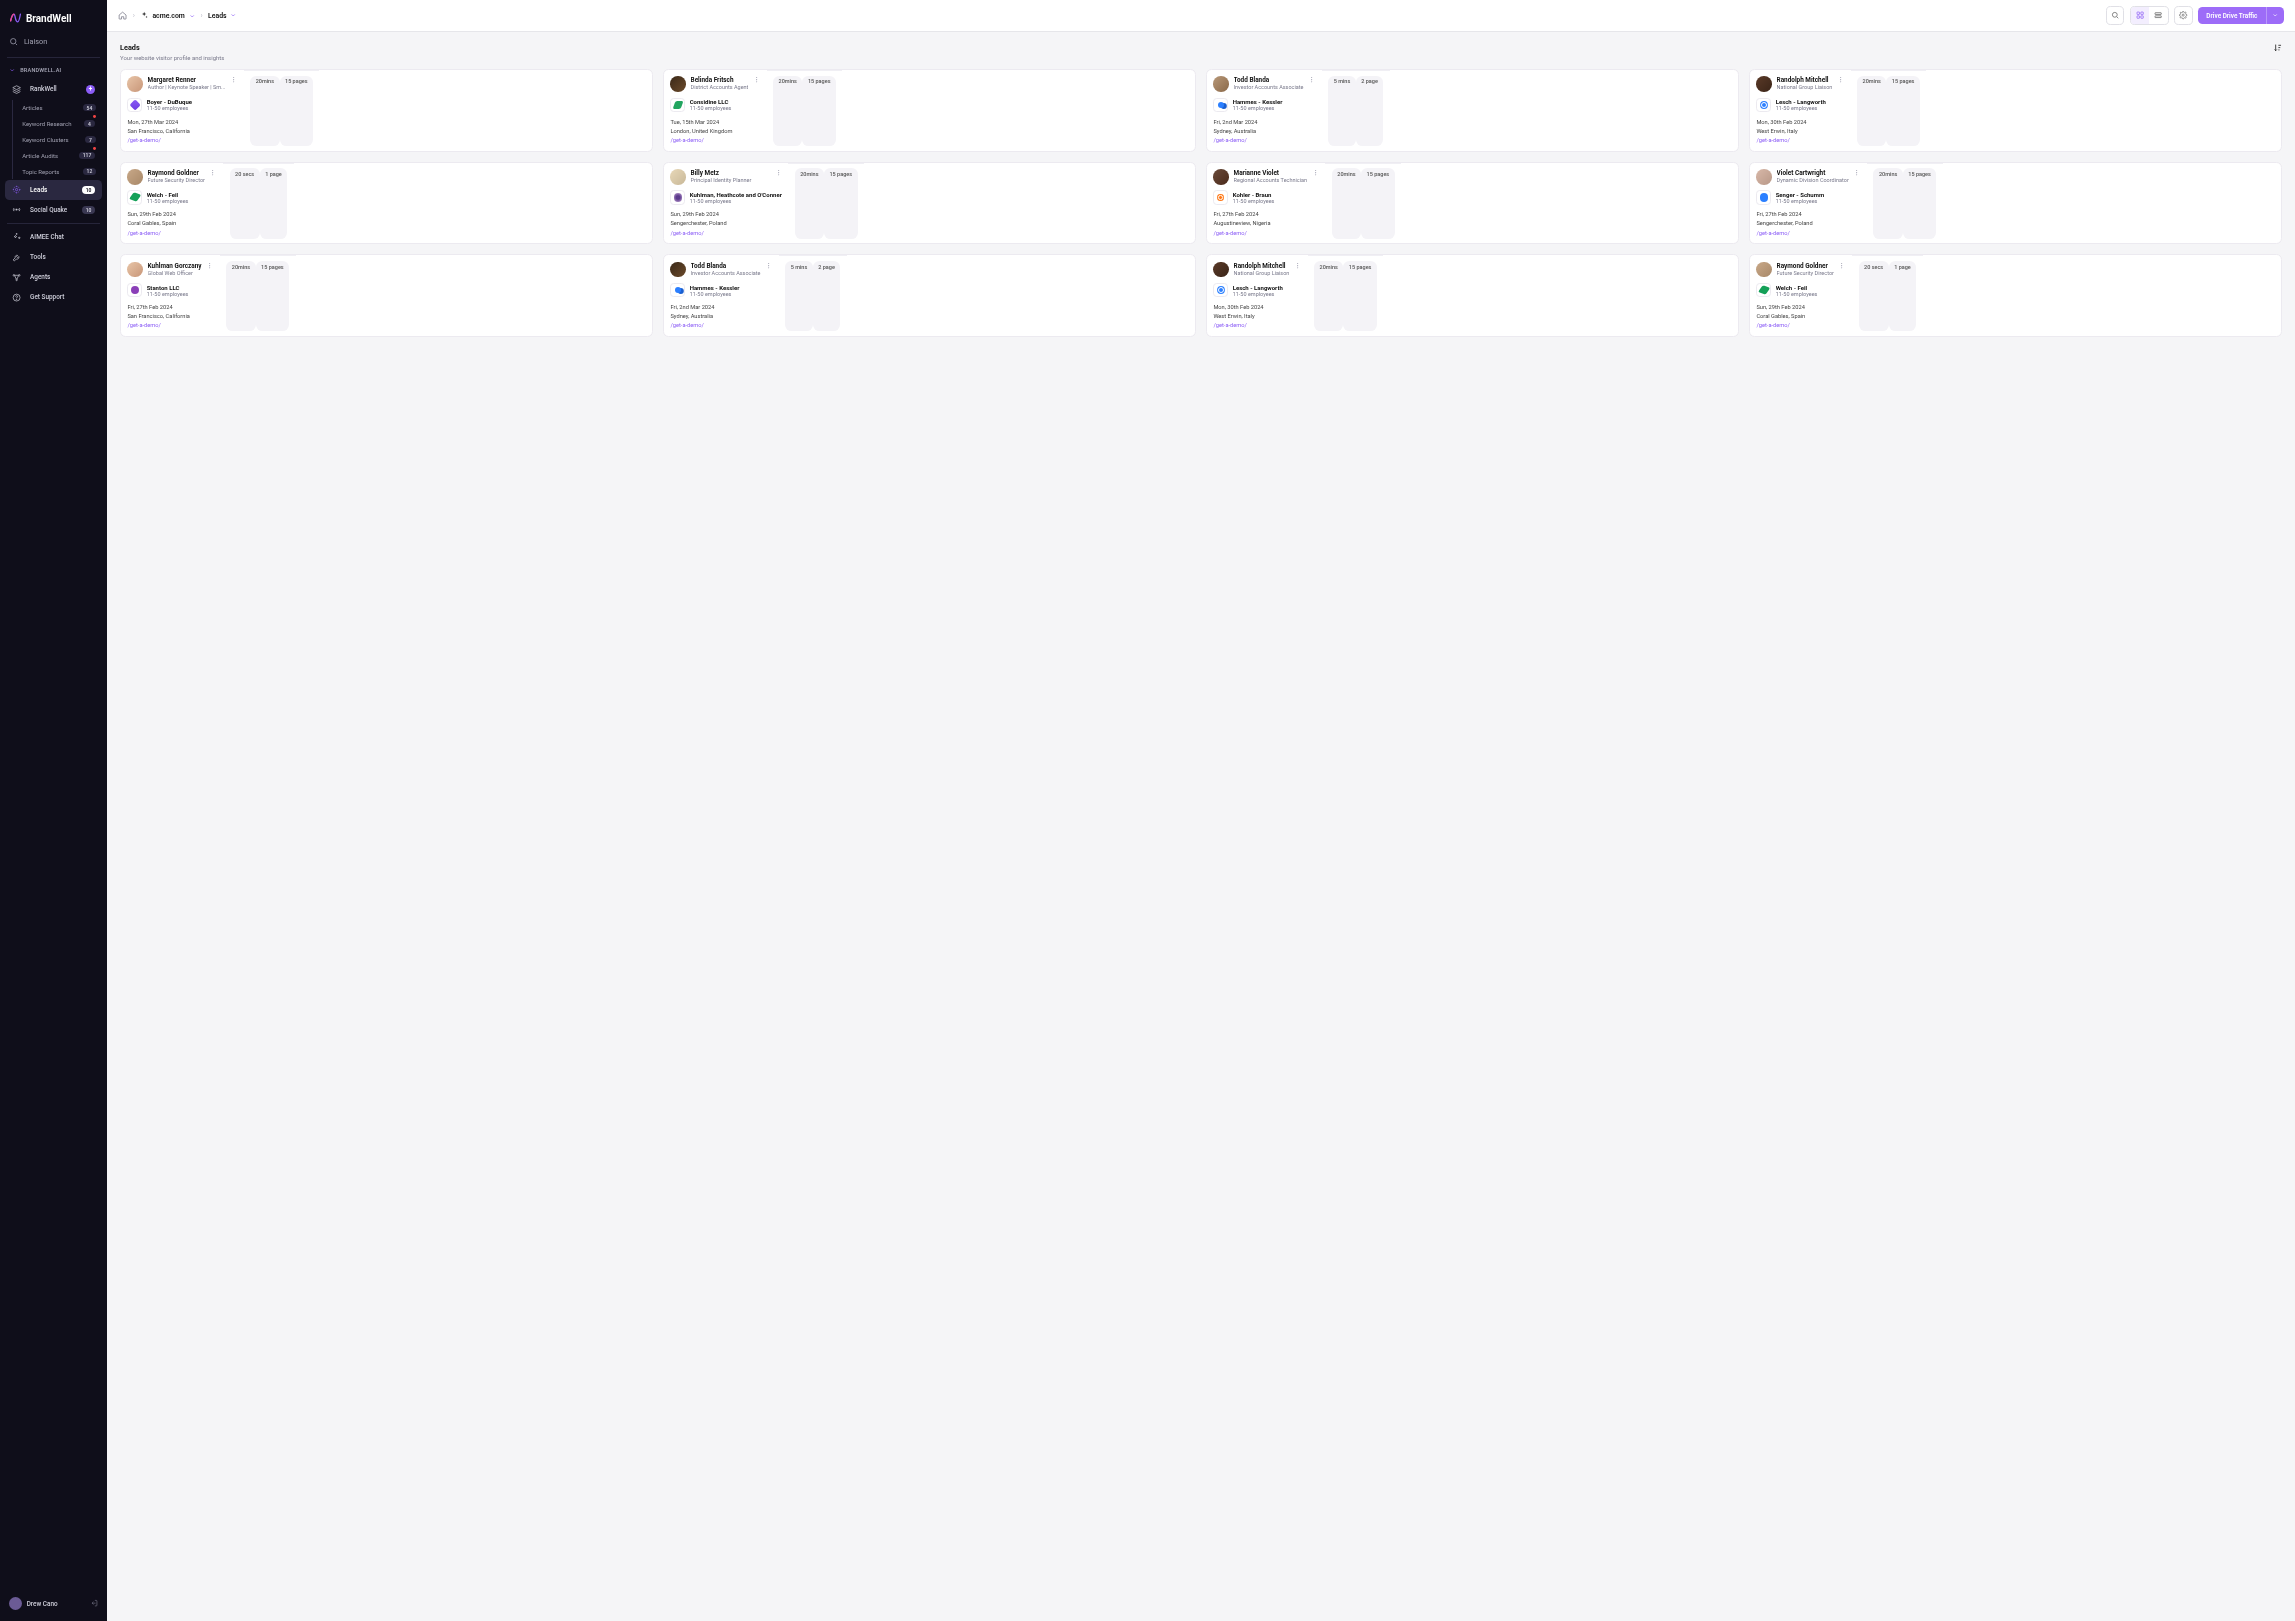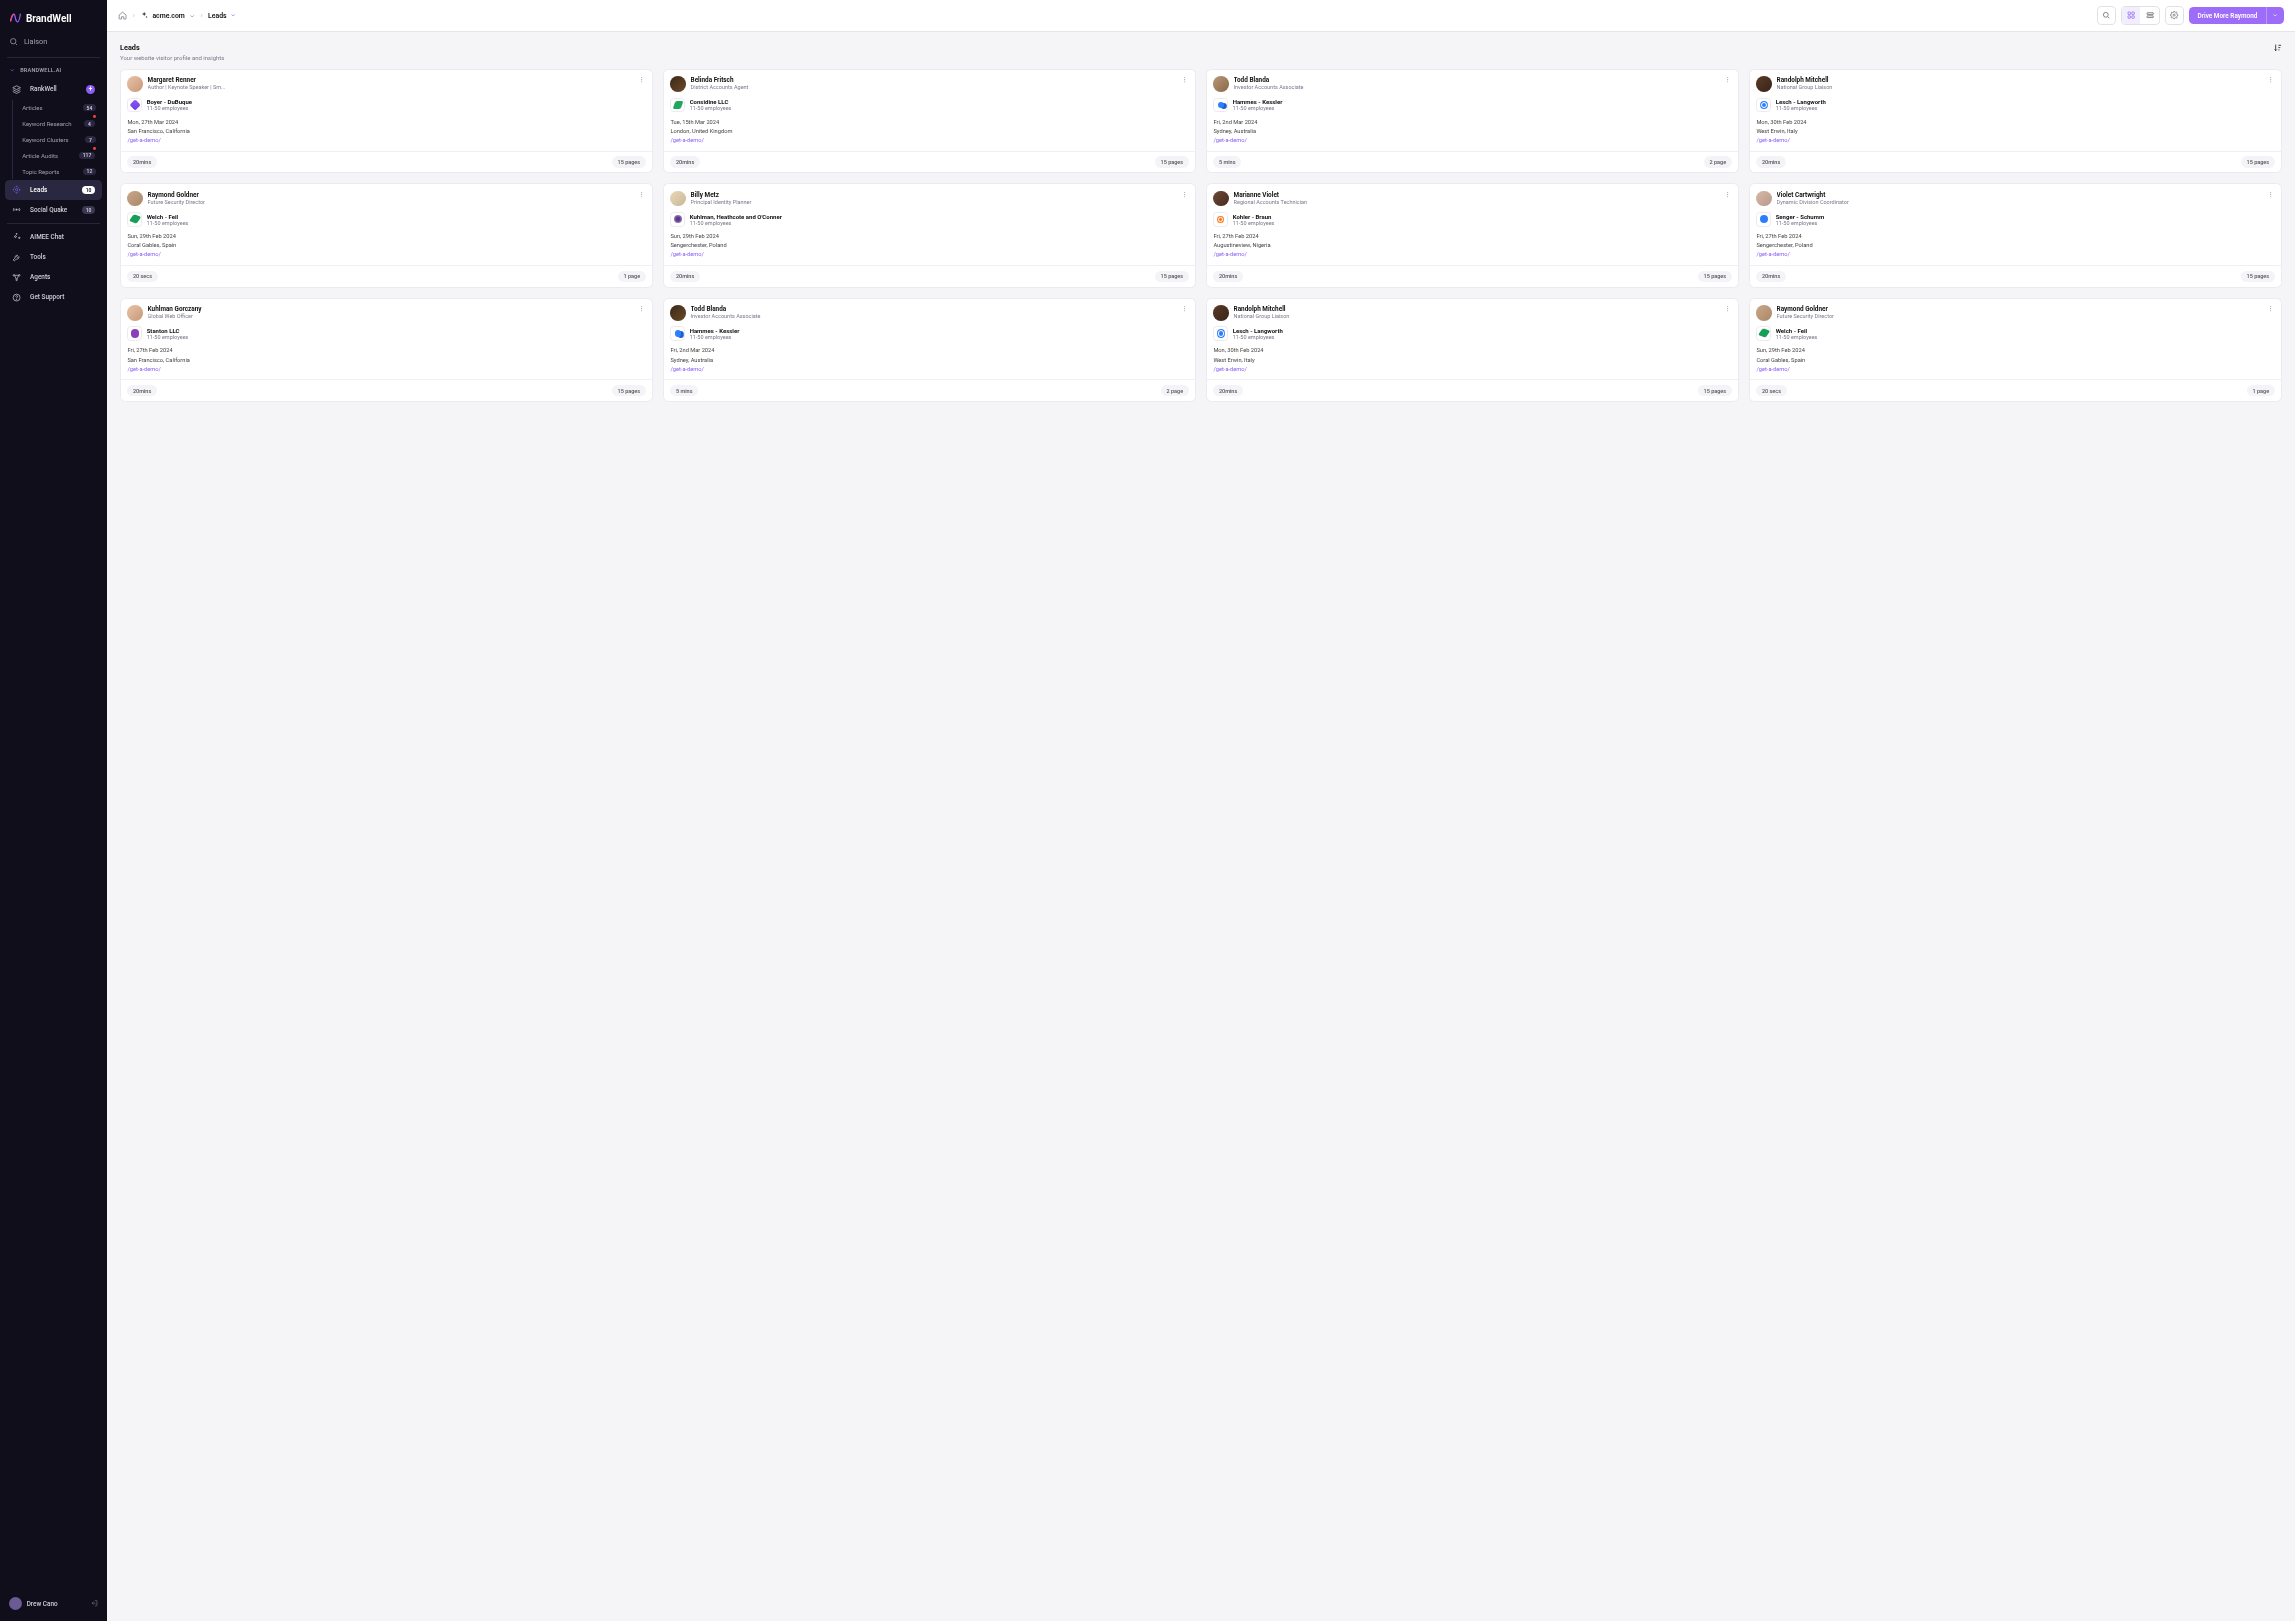--- a/index.html
+++ b/index.html
@@ -54,21 +54,21 @@
 .cta-label { padding: 4.6px 8.3px; font-size: 6.4px; font-weight: 600; display: flex; align-items: center; }
 .cta-chev { border-left: 0.5px solid rgba(255,255,255,0.3); padding: 0 5.5px; display: flex; align-items: center; }
 
 .content { flex: 1; overflow-y: auto; padding: 11px 13px; }
 .page-head { display: flex; justify-content: space-between; align-items: flex-start; margin-bottom: 8.3px; }
 .page-title { font-size: 7.3px; font-weight: 700; color: #111; margin-bottom: 1.8px; }
 .page-sub { font-size: 6px; color: #7a7a8c; }
 .sort-icon { width: 9.2px; height: 9.2px; color: #111; cursor: pointer; }
 
 .grid { display: grid; grid-template-columns: repeat(4, 1fr); gap: 10px; }
-.card { background: #fff; border: 0.5px solid #eceaf0; border-radius: 5.5px; overflow: hidden; display: flex; flex-direction: column; }
+.card { background: #fff; border: 0.5px solid #eceaf0; border-radius: 5.5px; overflow: hidden; display: flex; }
 .card-body { padding: 6.4px 6.4px 5.5px; }
 .card-head { display: flex; gap: 4.6px; align-items: flex-start; }
 .lead-avatar { width: 15.6px; height: 15.6px; border-radius: 50%; background: linear-gradient(135deg,#d4b8a8,#a88c7c); flex-shrink: 0; }
 .lead-info { flex: 1; min-width: 0; }
 .lead-name { font-size: 6.4px; font-weight: 700; color: #111; white-space: nowrap; overflow: hidden; text-overflow: ellipsis; }
 .lead-role { font-size: 5.5px; color: #7a7a8c; white-space: nowrap; overflow: hidden; text-overflow: ellipsis; }
 .more { width: 7.3px; height: 7.3px; color: #9a9aac; cursor: pointer; flex-shrink: 0; }
 .company-row { display: flex; gap: 4.6px; align-items: center; margin-top: 5.5px; }
 .company-logo { width: 14.7px; height: 14.7px; border-radius: 3.7px; border: 0.5px solid #eceaf0; display: flex; align-items: center; justify-content: center; flex-shrink: 0; }
 .company-logo-inner { width: 8.3px; height: 8.3px; border-radius: 1.8px; }
@@ -279,21 +279,21 @@
             </svg>
         </div>
       </div>
       <div class="icon-btn">
         <svg viewBox="0 0 24 24" fill="none" stroke="currentColor" stroke-width="1.8">
             <circle cx="12" cy="12" r="3"></circle>
             <path d="M19.4 15a1.7 1.7 0 0 0 .3 1.8l.1.1a2 2 0 1 1-2.8 2.8l-.1-.1a1.7 1.7 0 0 0-1.8-.3 1.7 1.7 0 0 0-1 1.5V21a2 2 0 1 1-4 0v-.1a1.7 1.7 0 0 0-1-1.5 1.7 1.7 0 0 0-1.8.3l-.1.1a2 2 0 1 1-2.8-2.8l.1-.1a1.7 1.7 0 0 0 .3-1.8 1.7 1.7 0 0 0-1.5-1H3a2 2 0 1 1 0-4h.1a1.7 1.7 0 0 0 1.5-1 1.7 1.7 0 0 0-.3-1.8l-.1-.1a2 2 0 1 1 2.8-2.8l.1.1a1.7 1.7 0 0 0 1.8.3h.1a1.7 1.7 0 0 0 1-1.5V3a2 2 0 1 1 4 0v.1a1.7 1.7 0 0 0 1 1.5 1.7 1.7 0 0 0 1.8-.3l.1-.1a2 2 0 1 1 2.8 2.8l-.1.1a1.7 1.7 0 0 0-.3 1.8v.1a1.7 1.7 0 0 0 1.5 1H21a2 2 0 1 1 0 4h-.1a1.7 1.7 0 0 0-1.5 1z"></path>
           </svg>
       </div>
       <div class="cta">
-        <div class="cta-label">Drive More Raymond</div>
+        <div class="cta-label">Drive Drive Traffic</div>
         <div class="cta-chev">
           <svg width="6.4" height="6.4" viewBox="0 0 24 24" fill="none" stroke="#fff" stroke-width="2.5">
               <path d="m6 9 6 6 6-6"></path>
             </svg>
         </div>
       </div>
     </div>
 
     <div class="content">
       <div class="page-head">

